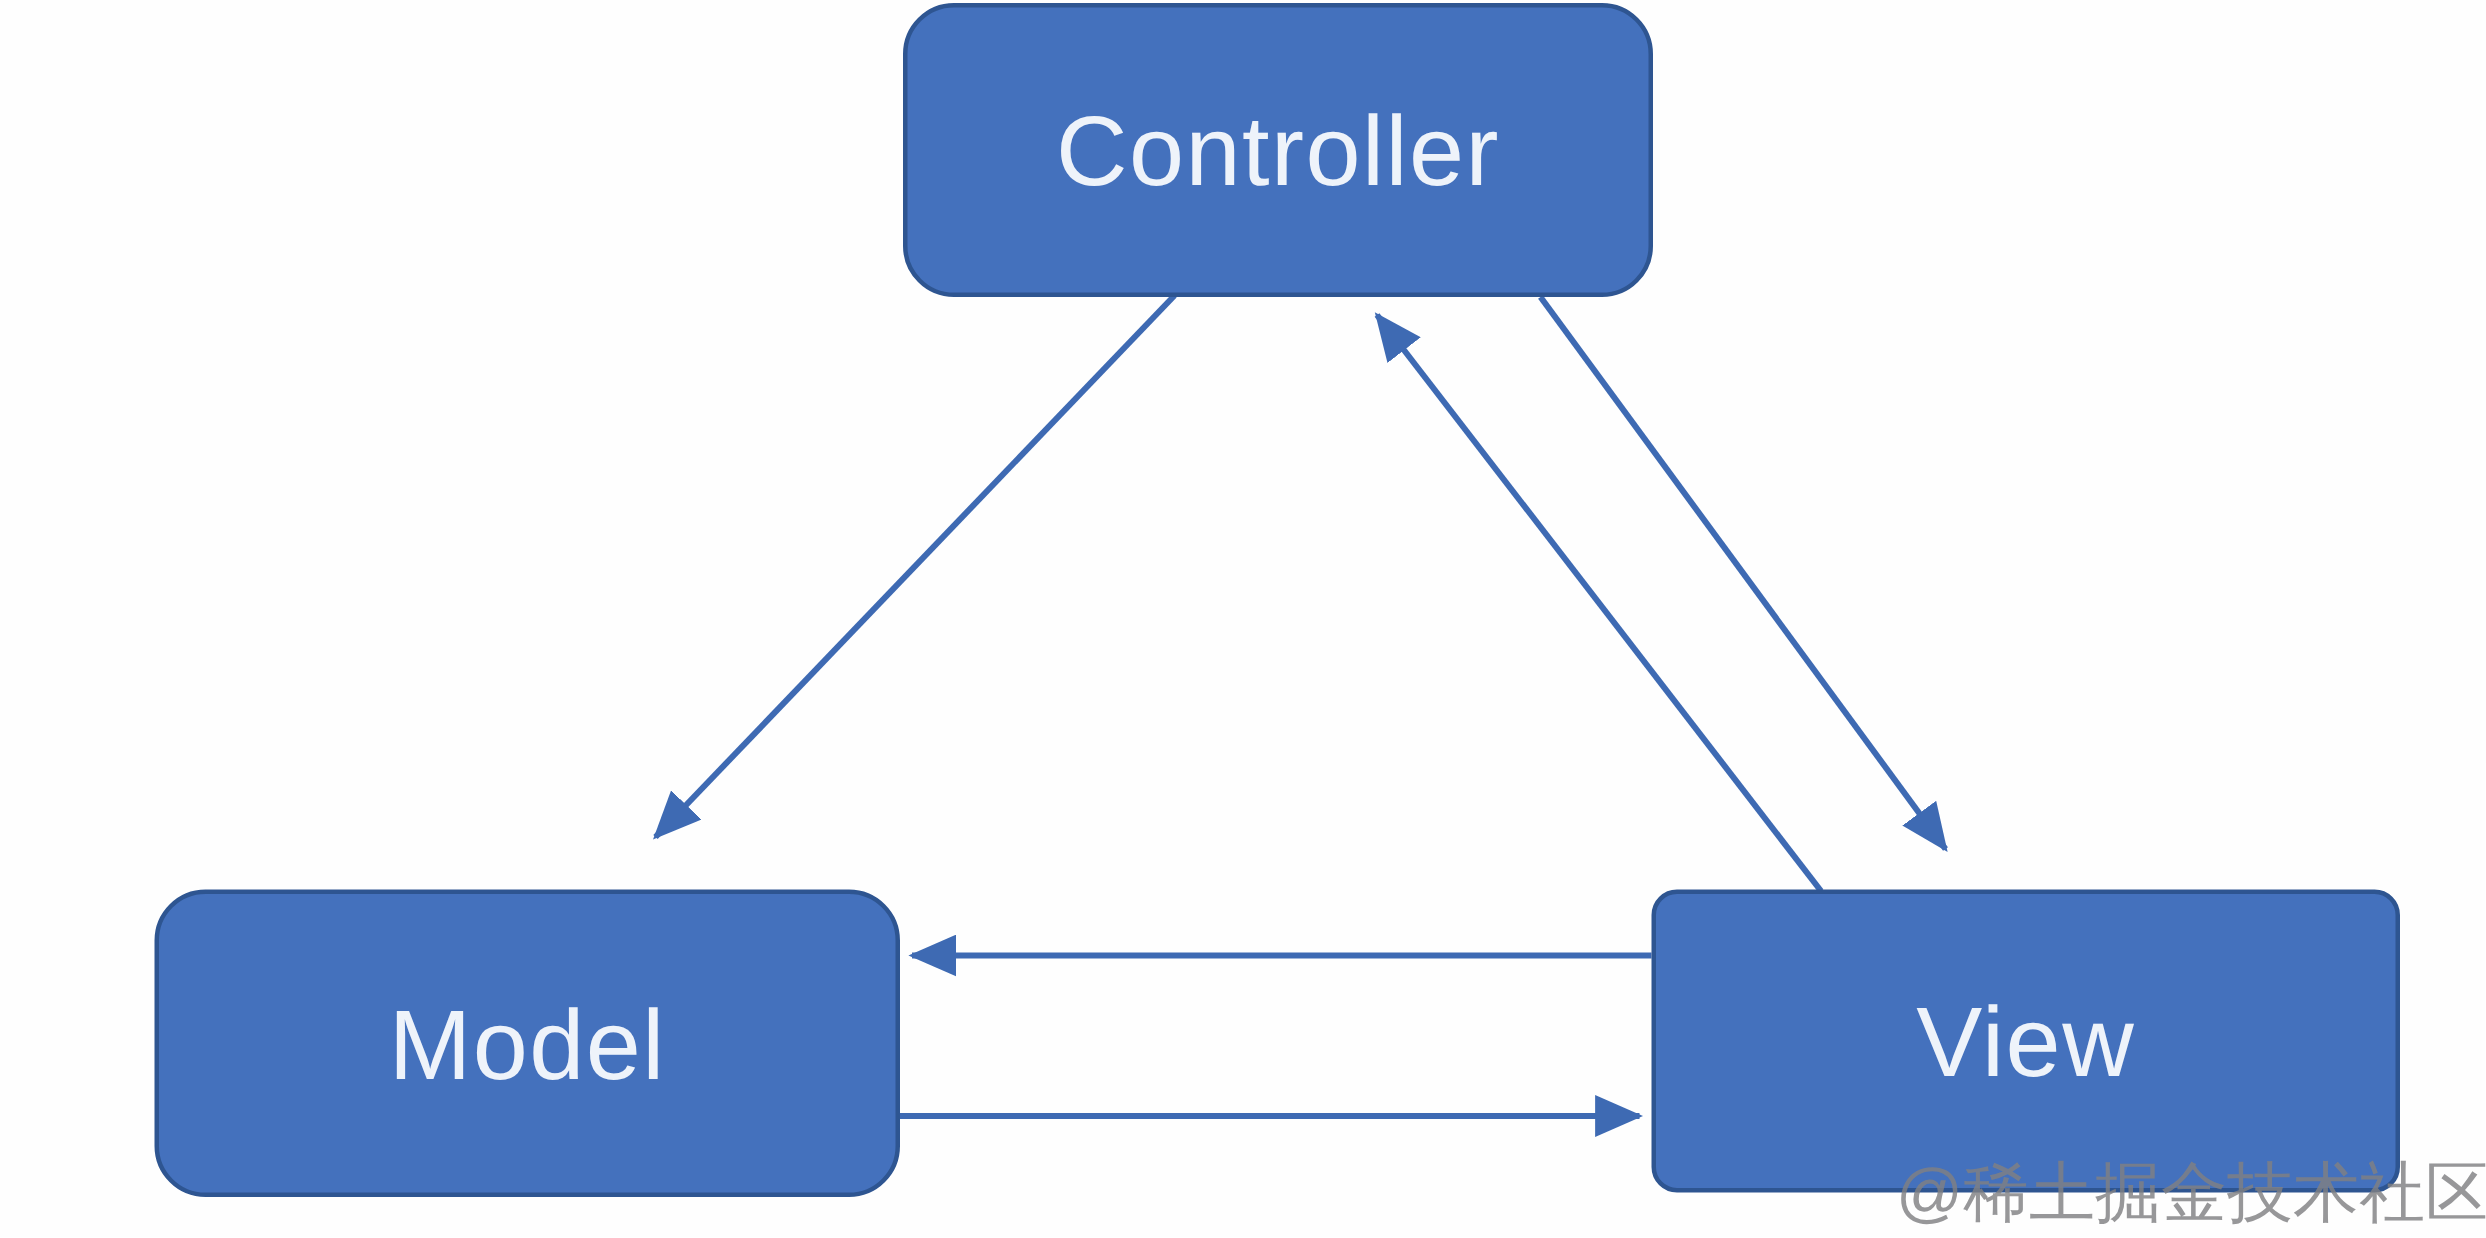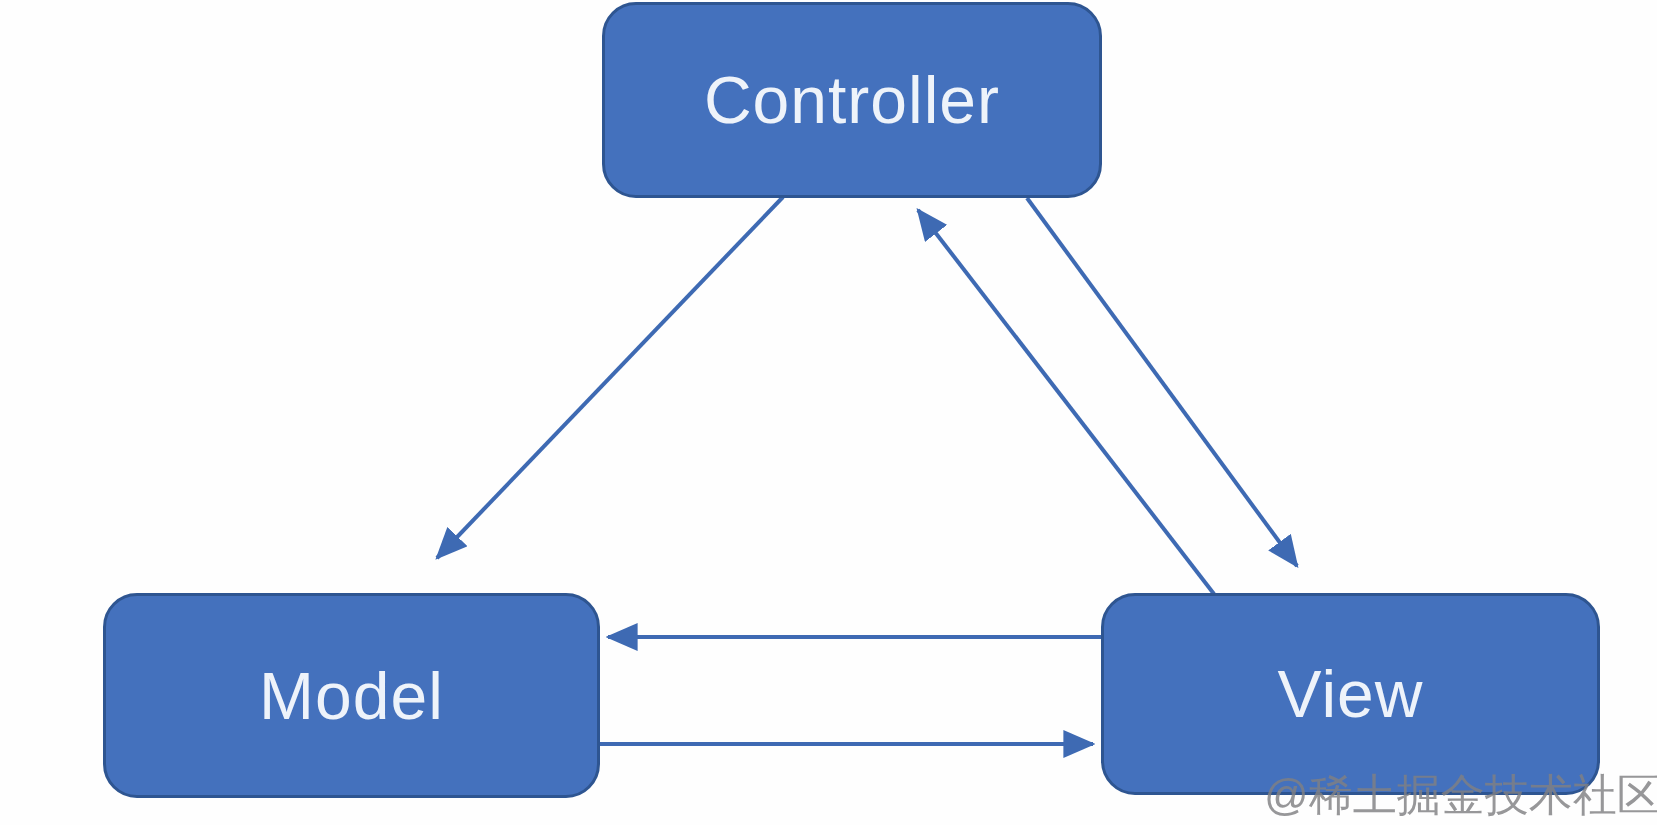--- a/index.html
+++ b/index.html
@@ -36,21 +36,21 @@
   .node .node-label {
     color: var(--label-text, #EEF3FA);
     font-size: 66px;
     font-weight: 300;
     letter-spacing: 1px;
     line-height: 1;
     user-select: none;
   }
   #node-controller { left: 602px; top: 2px;   width: 500px; height: 196px; }
   #node-model      { left: 103px; top: 593px; width: 497px; height: 205px; }
-  #node-view       { left: 1101px; top: 593px; width: 499px; height: 202px; }
+  #node-view       { left: 1101px; top: 593px; width: 499px; height: 202px; border-radius: 17px; }
 
   .watermark {
     position: absolute;
     left: 1264px;
     top: 766px;
     width: 400px;
     color: rgba(128, 128, 130, 0.82);
     font-size: 44px;
     font-weight: 400;
     letter-spacing: 0px;

